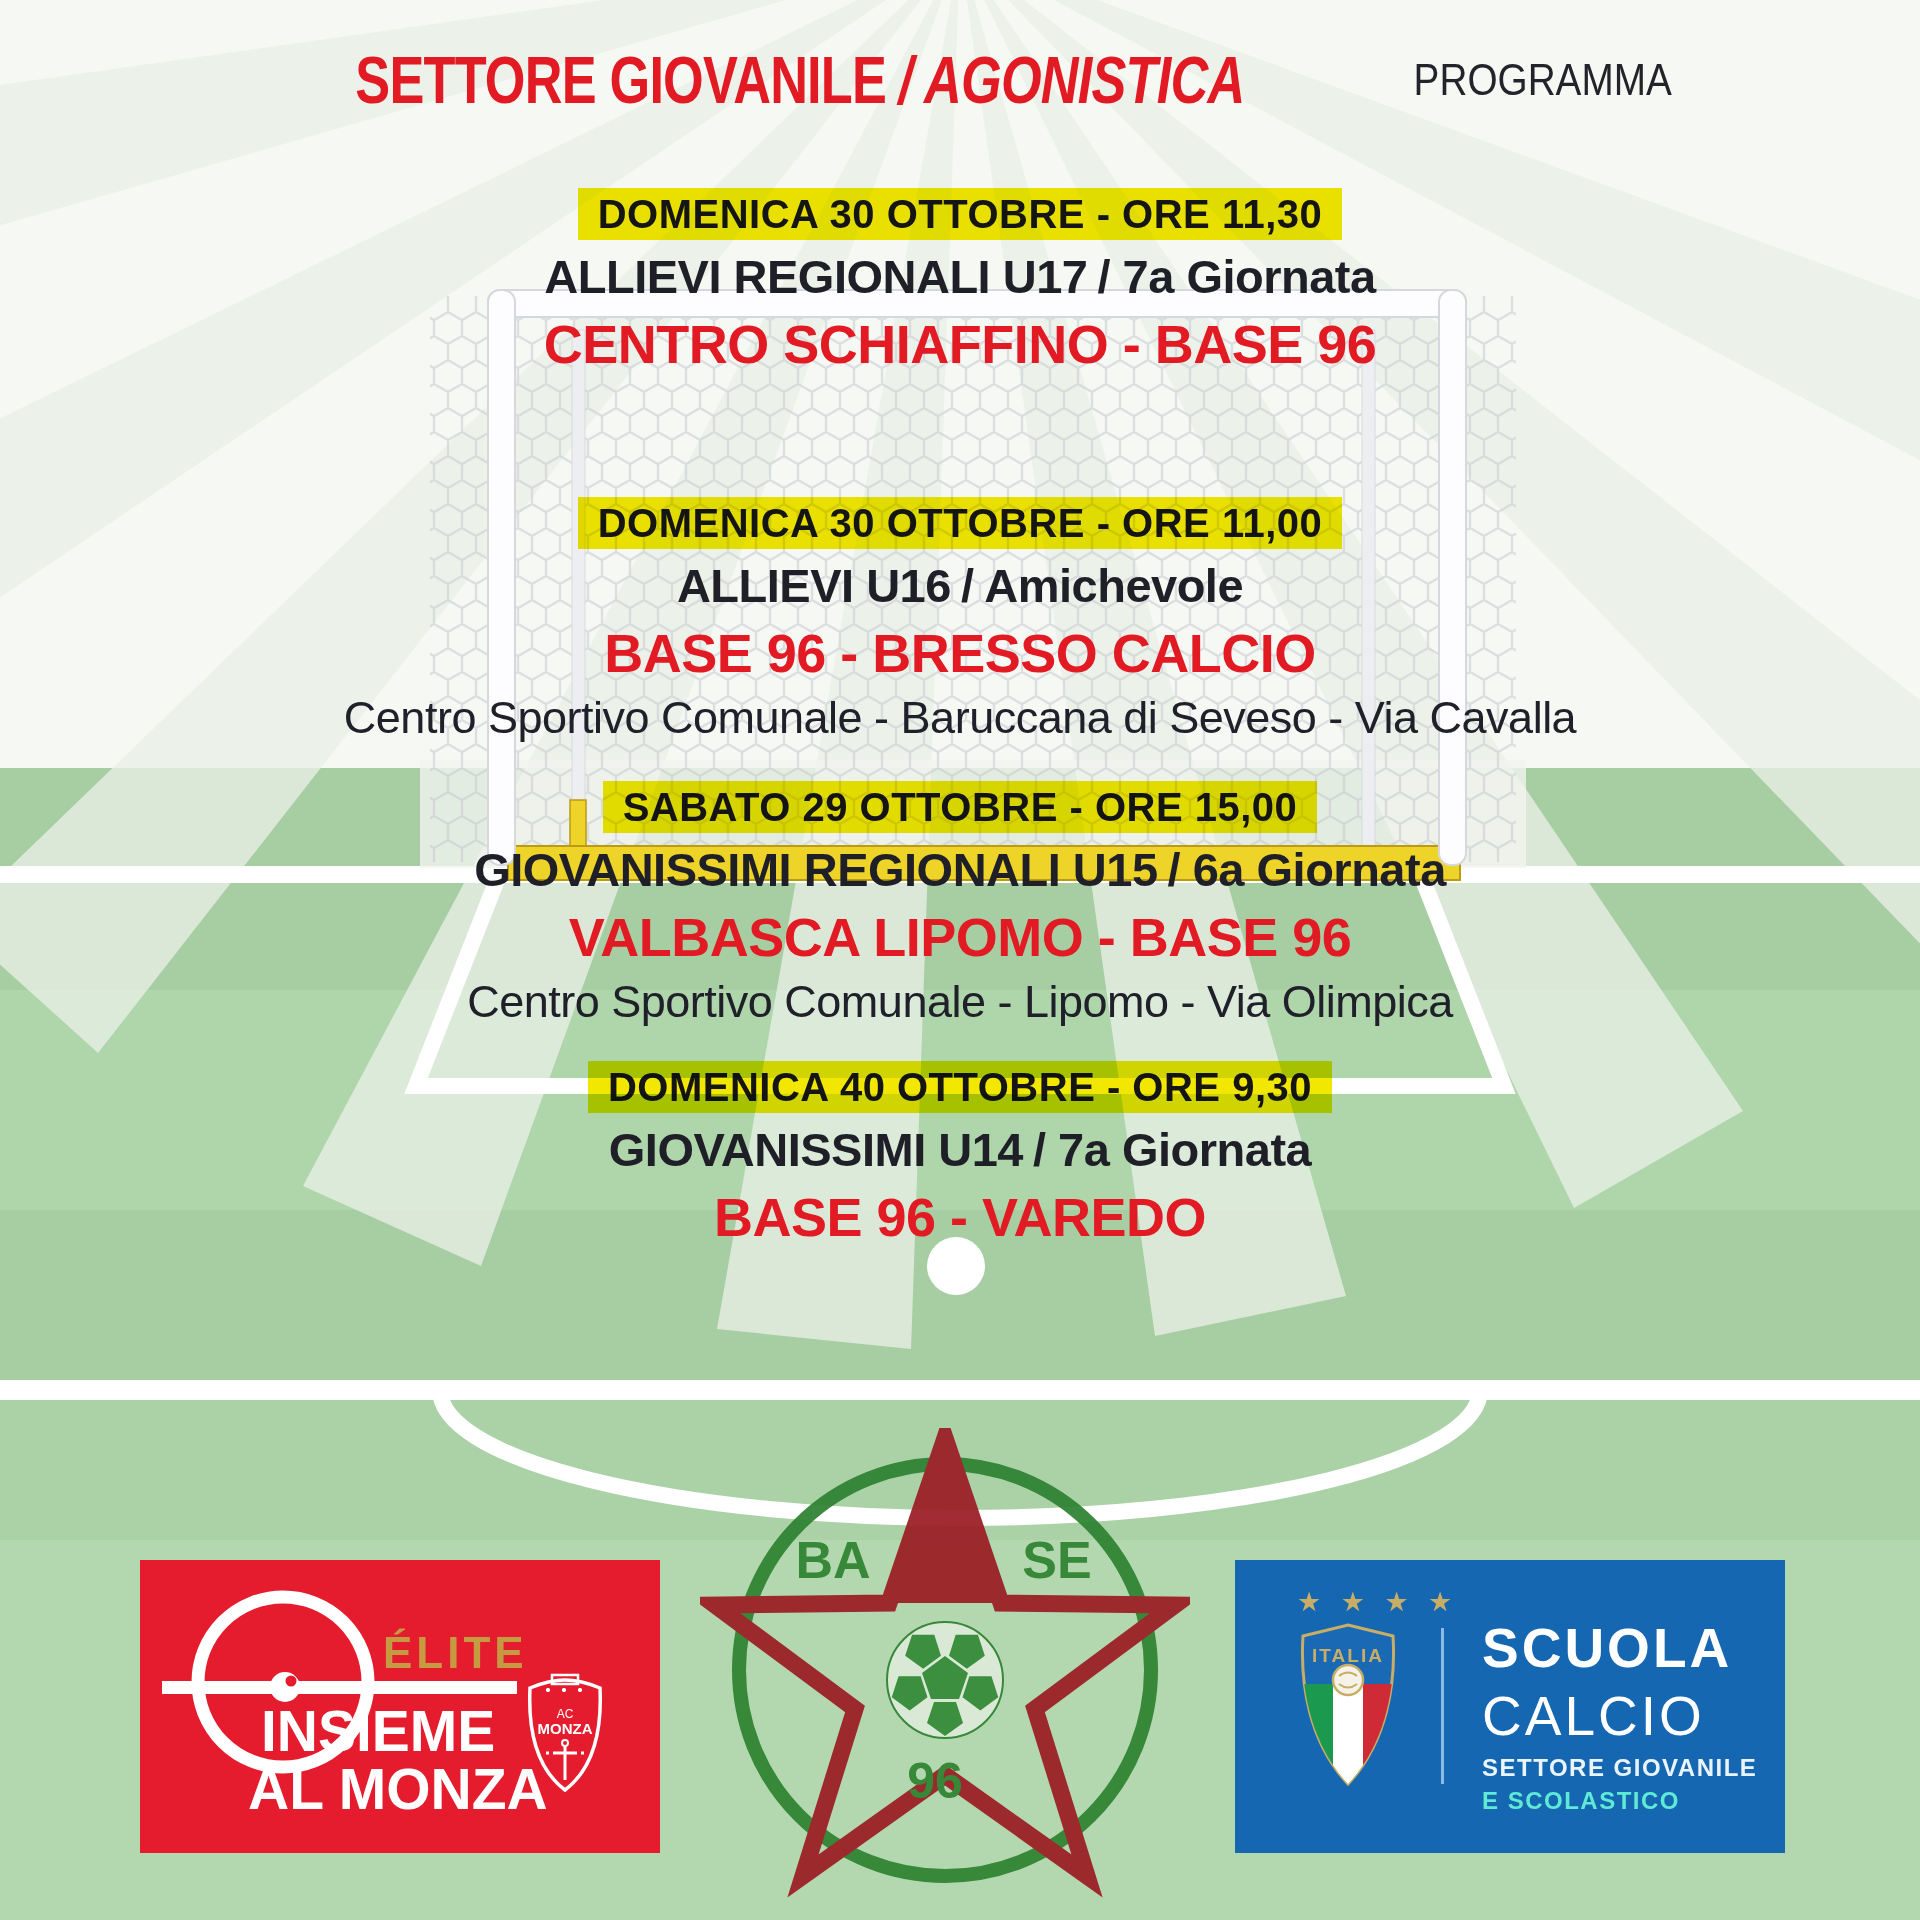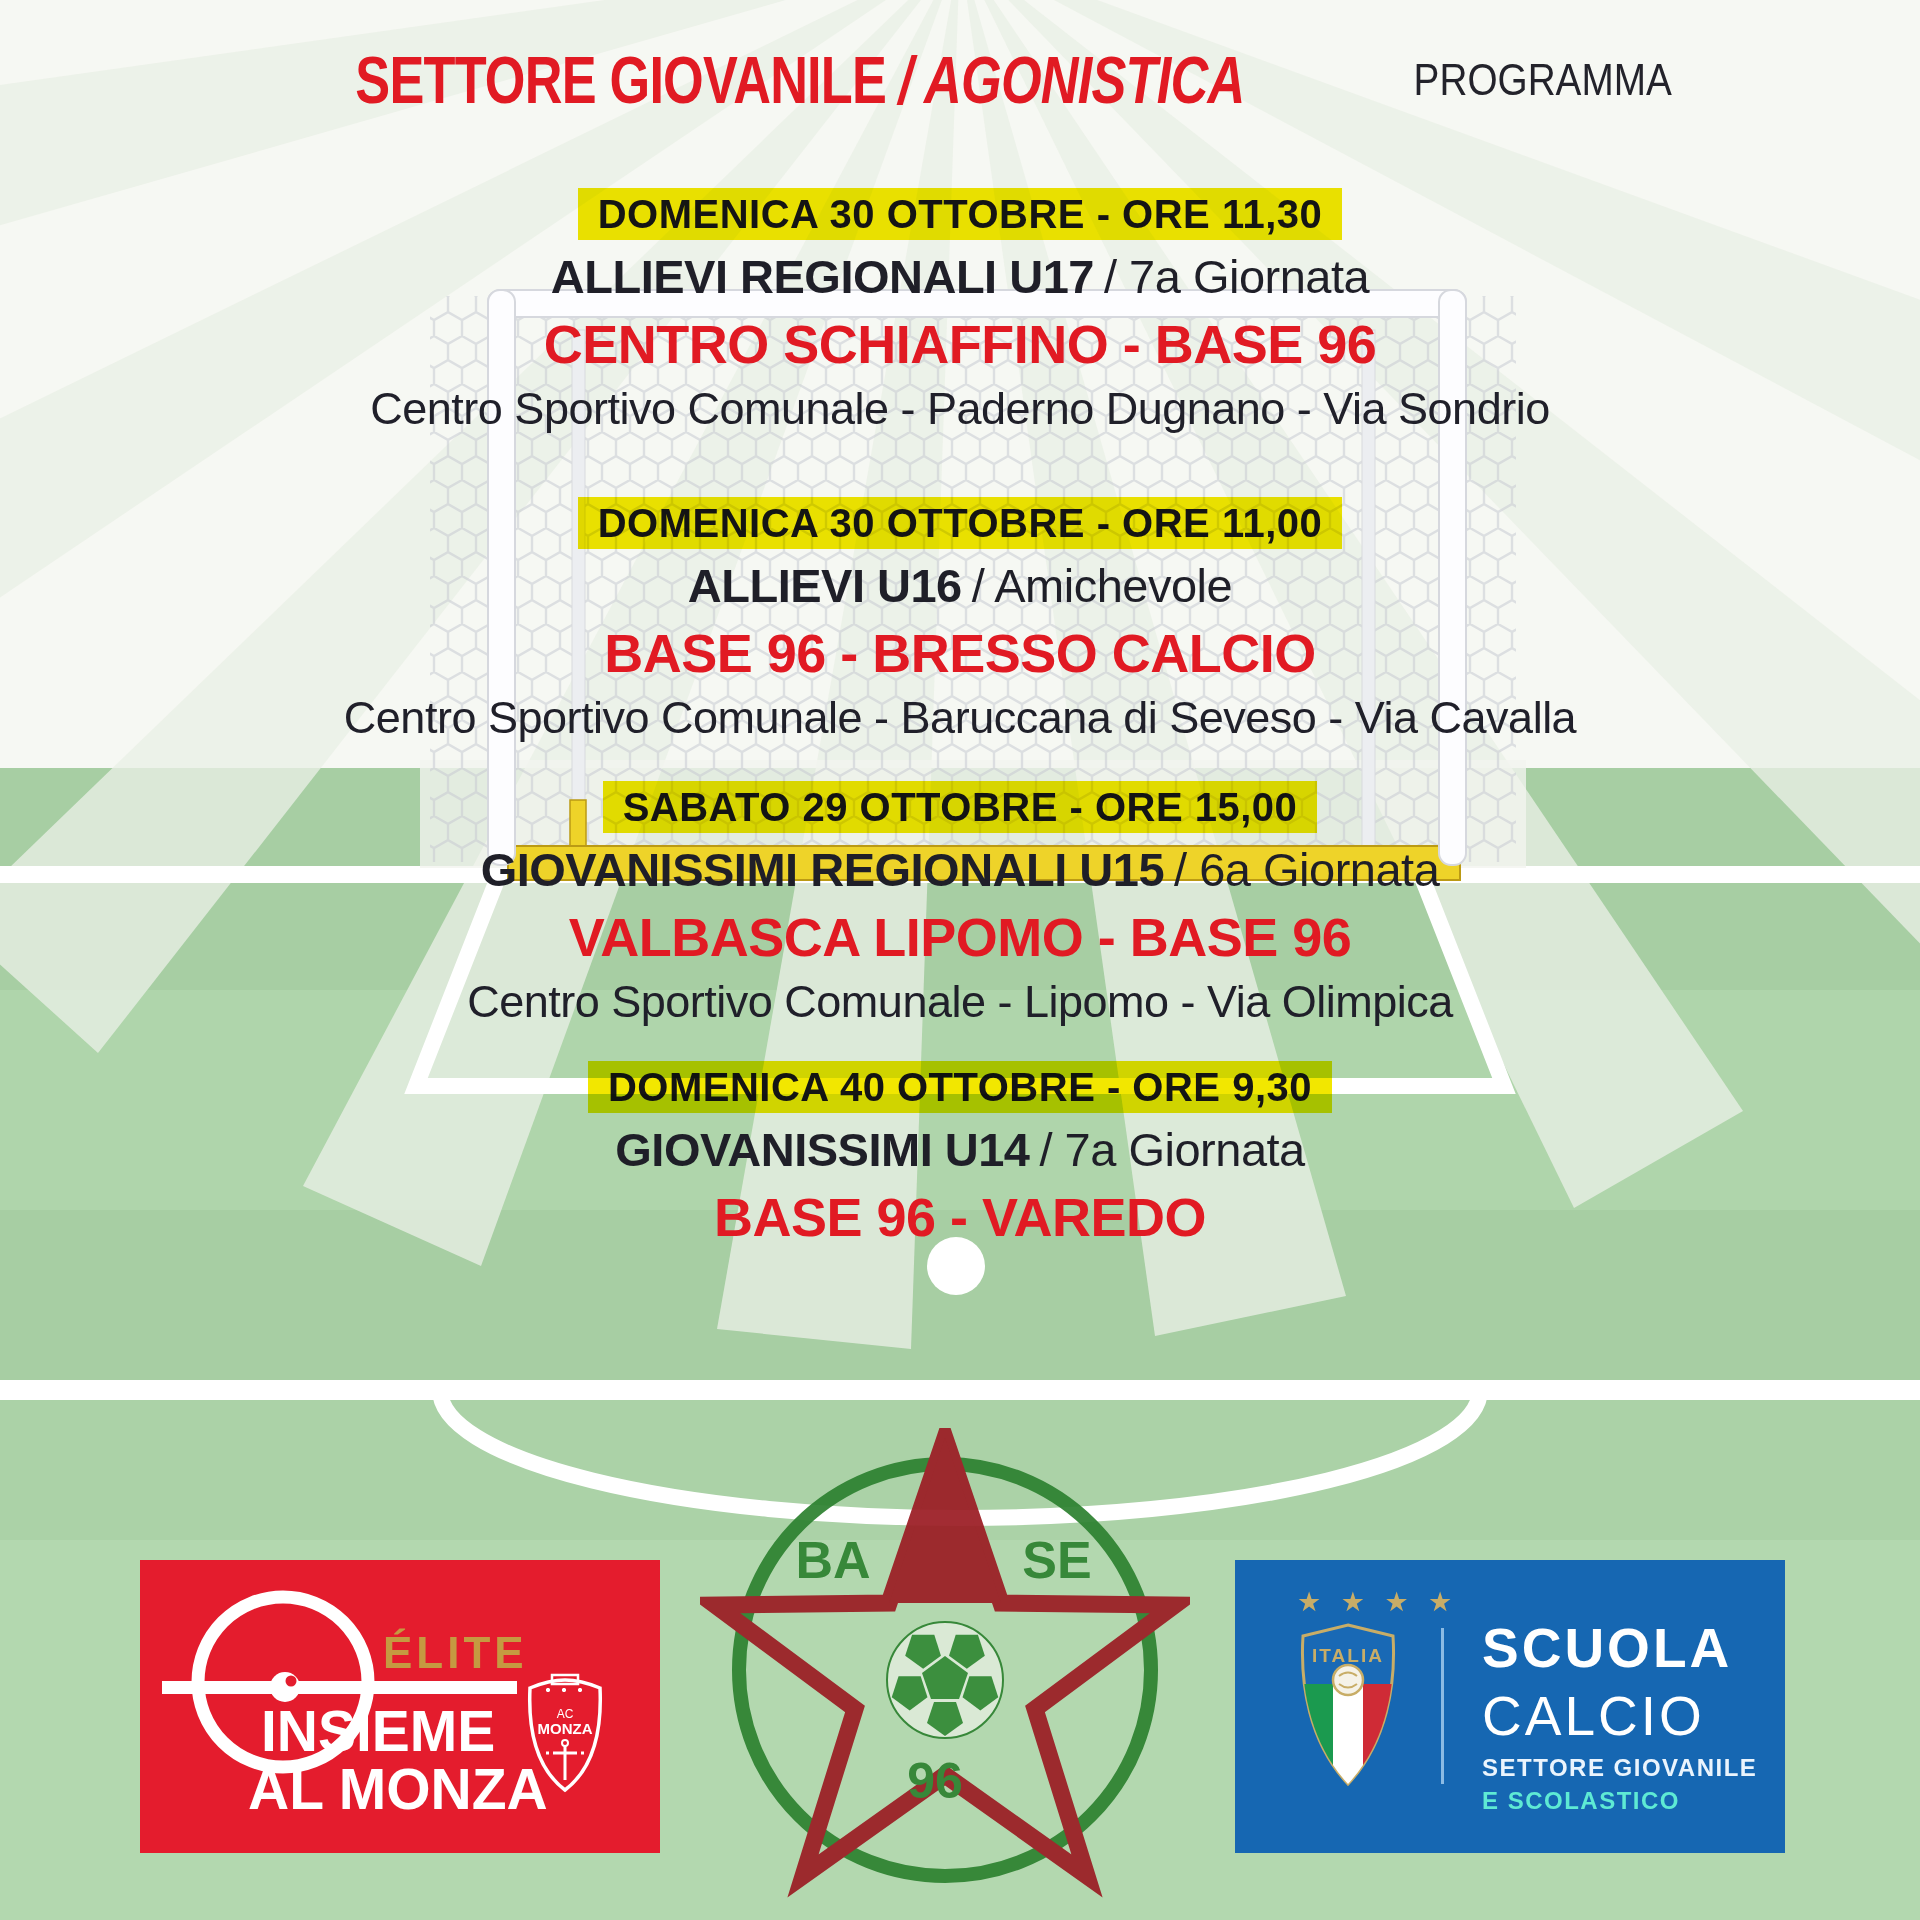--- a/index.html
+++ b/index.html
@@ -35,21 +35,21 @@
   .match-block{position:absolute;left:0;width:100%;text-align:center;}
   .b1{top:188px}.b2{top:497px}.b3{top:781px}.b4{top:1061px}
   .line-date{margin-bottom:6px;height:52px;}
   .date-banner{
     display:inline-block;background:#f2e700;mix-blend-mode:multiply;
     color:#151515;font-weight:700;font-size:40px;line-height:52px;
     padding:0 20px;letter-spacing:.5px;
   }
   .line-cat{font-size:47px;line-height:62px;color:#1f1f28;letter-spacing:-.5px;}
   .cat-strong{font-weight:700;}
-  .cat-light{font-weight:400;margin-left:10px;}
+  .cat-light{font-weight:700;margin-left:10px;}
   .line-match{font-size:54px;line-height:72px;font-weight:800;color:#e11a23;letter-spacing:-.5px;}
   .line-venue{font-size:45px;line-height:58px;font-weight:400;color:#20202a;letter-spacing:-.5px;}
   
   .monza-box{
     position:absolute;left:140px;top:1560px;width:520px;height:293px;
     background:#e41c2d;overflow:hidden;
   }
   .monza-elite{position:absolute;left:243px;top:68px;font-size:44px;font-weight:700;
     color:#c59a41;letter-spacing:4px;}
   .monza-l1{position:absolute;left:121px;top:138px;font-size:57px;font-weight:800;color:#fff;letter-spacing:0;}
@@ -122,21 +122,20 @@
   </div>
 
   <div class="match-block b1">
     <div class="line-date">
       <span class="date-banner">DOMENICA 30 OTTOBRE - ORE 11,30</span>
     </div>
     <div class="line-cat">
       <span class="cat-strong">ALLIEVI REGIONALI U17</span><span class="cat-light">/ 7a Giornata</span>
     </div>
     <div class="line-match">CENTRO SCHIAFFINO - BASE 96</div>
-    <div class="line-venue">Centro Sportivo Comunale - Paderno Dugnano - Via Sondrio</div>
   </div>
 
   <div class="match-block b2">
     <div class="line-date">
       <span class="date-banner">DOMENICA 30 OTTOBRE - ORE 11,00</span>
     </div>
     <div class="line-cat">
       <span class="cat-strong">ALLIEVI U16</span><span class="cat-light">/ Amichevole</span>
     </div>
     <div class="line-match">BASE 96 - BRESSO CALCIO</div>

